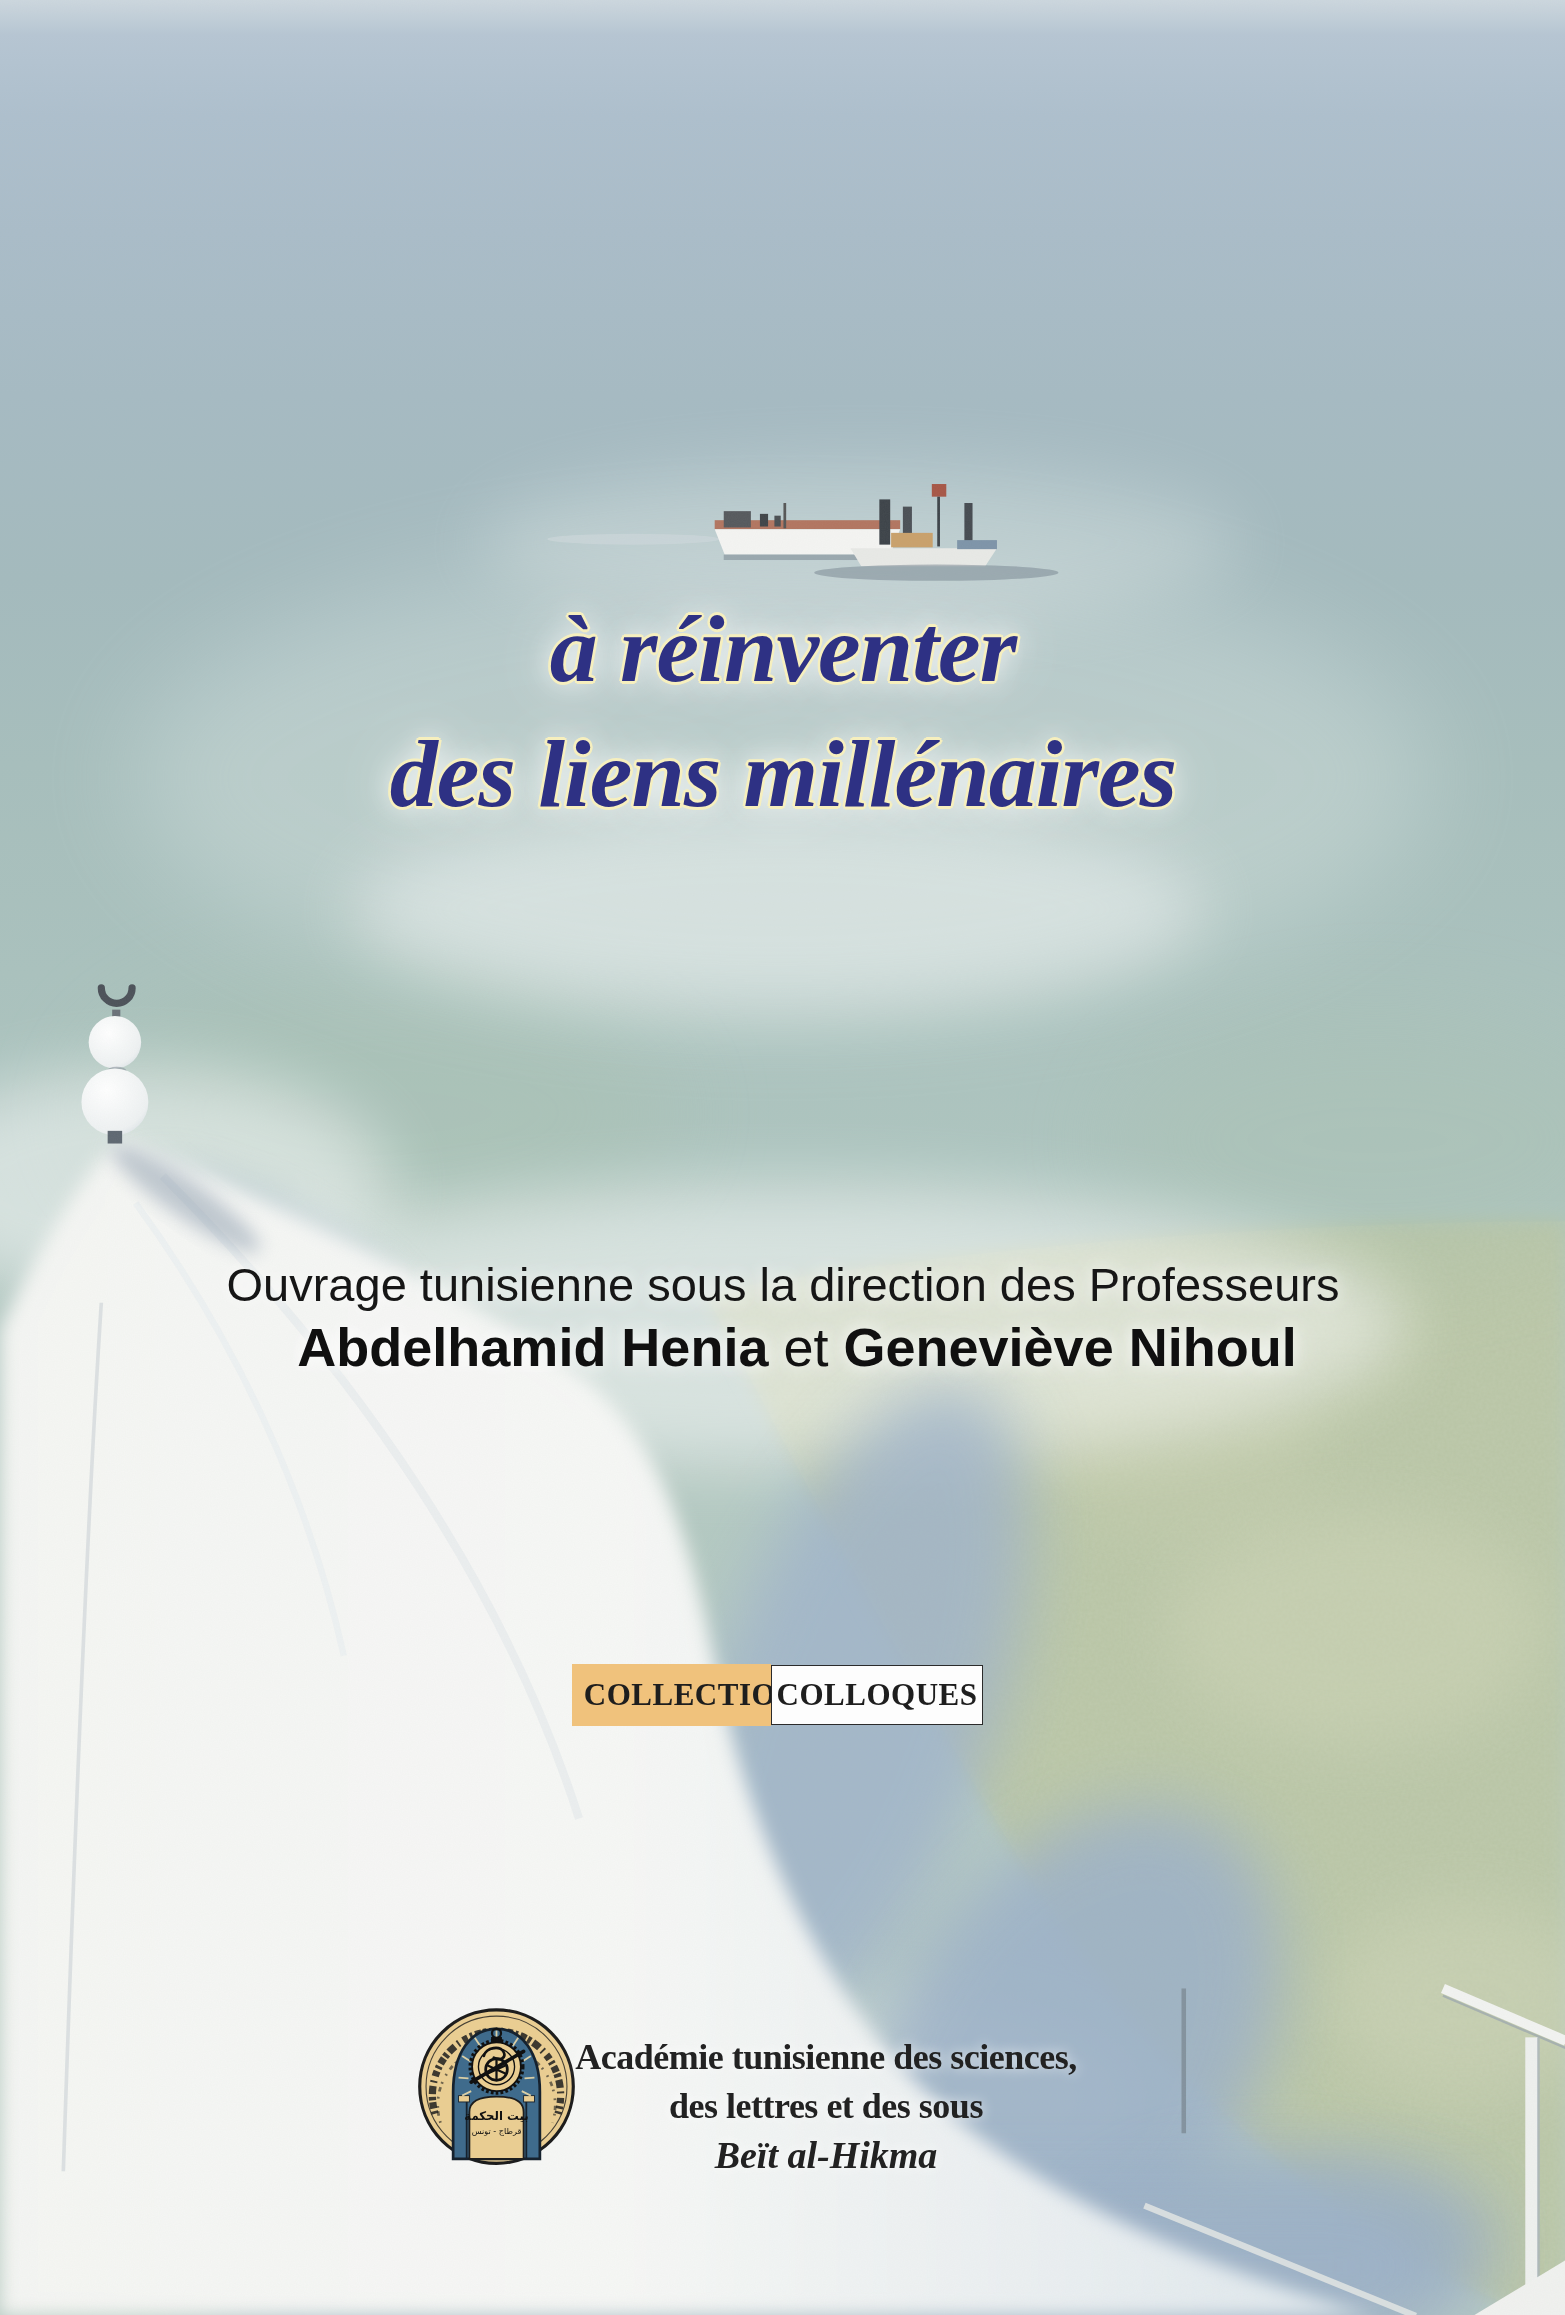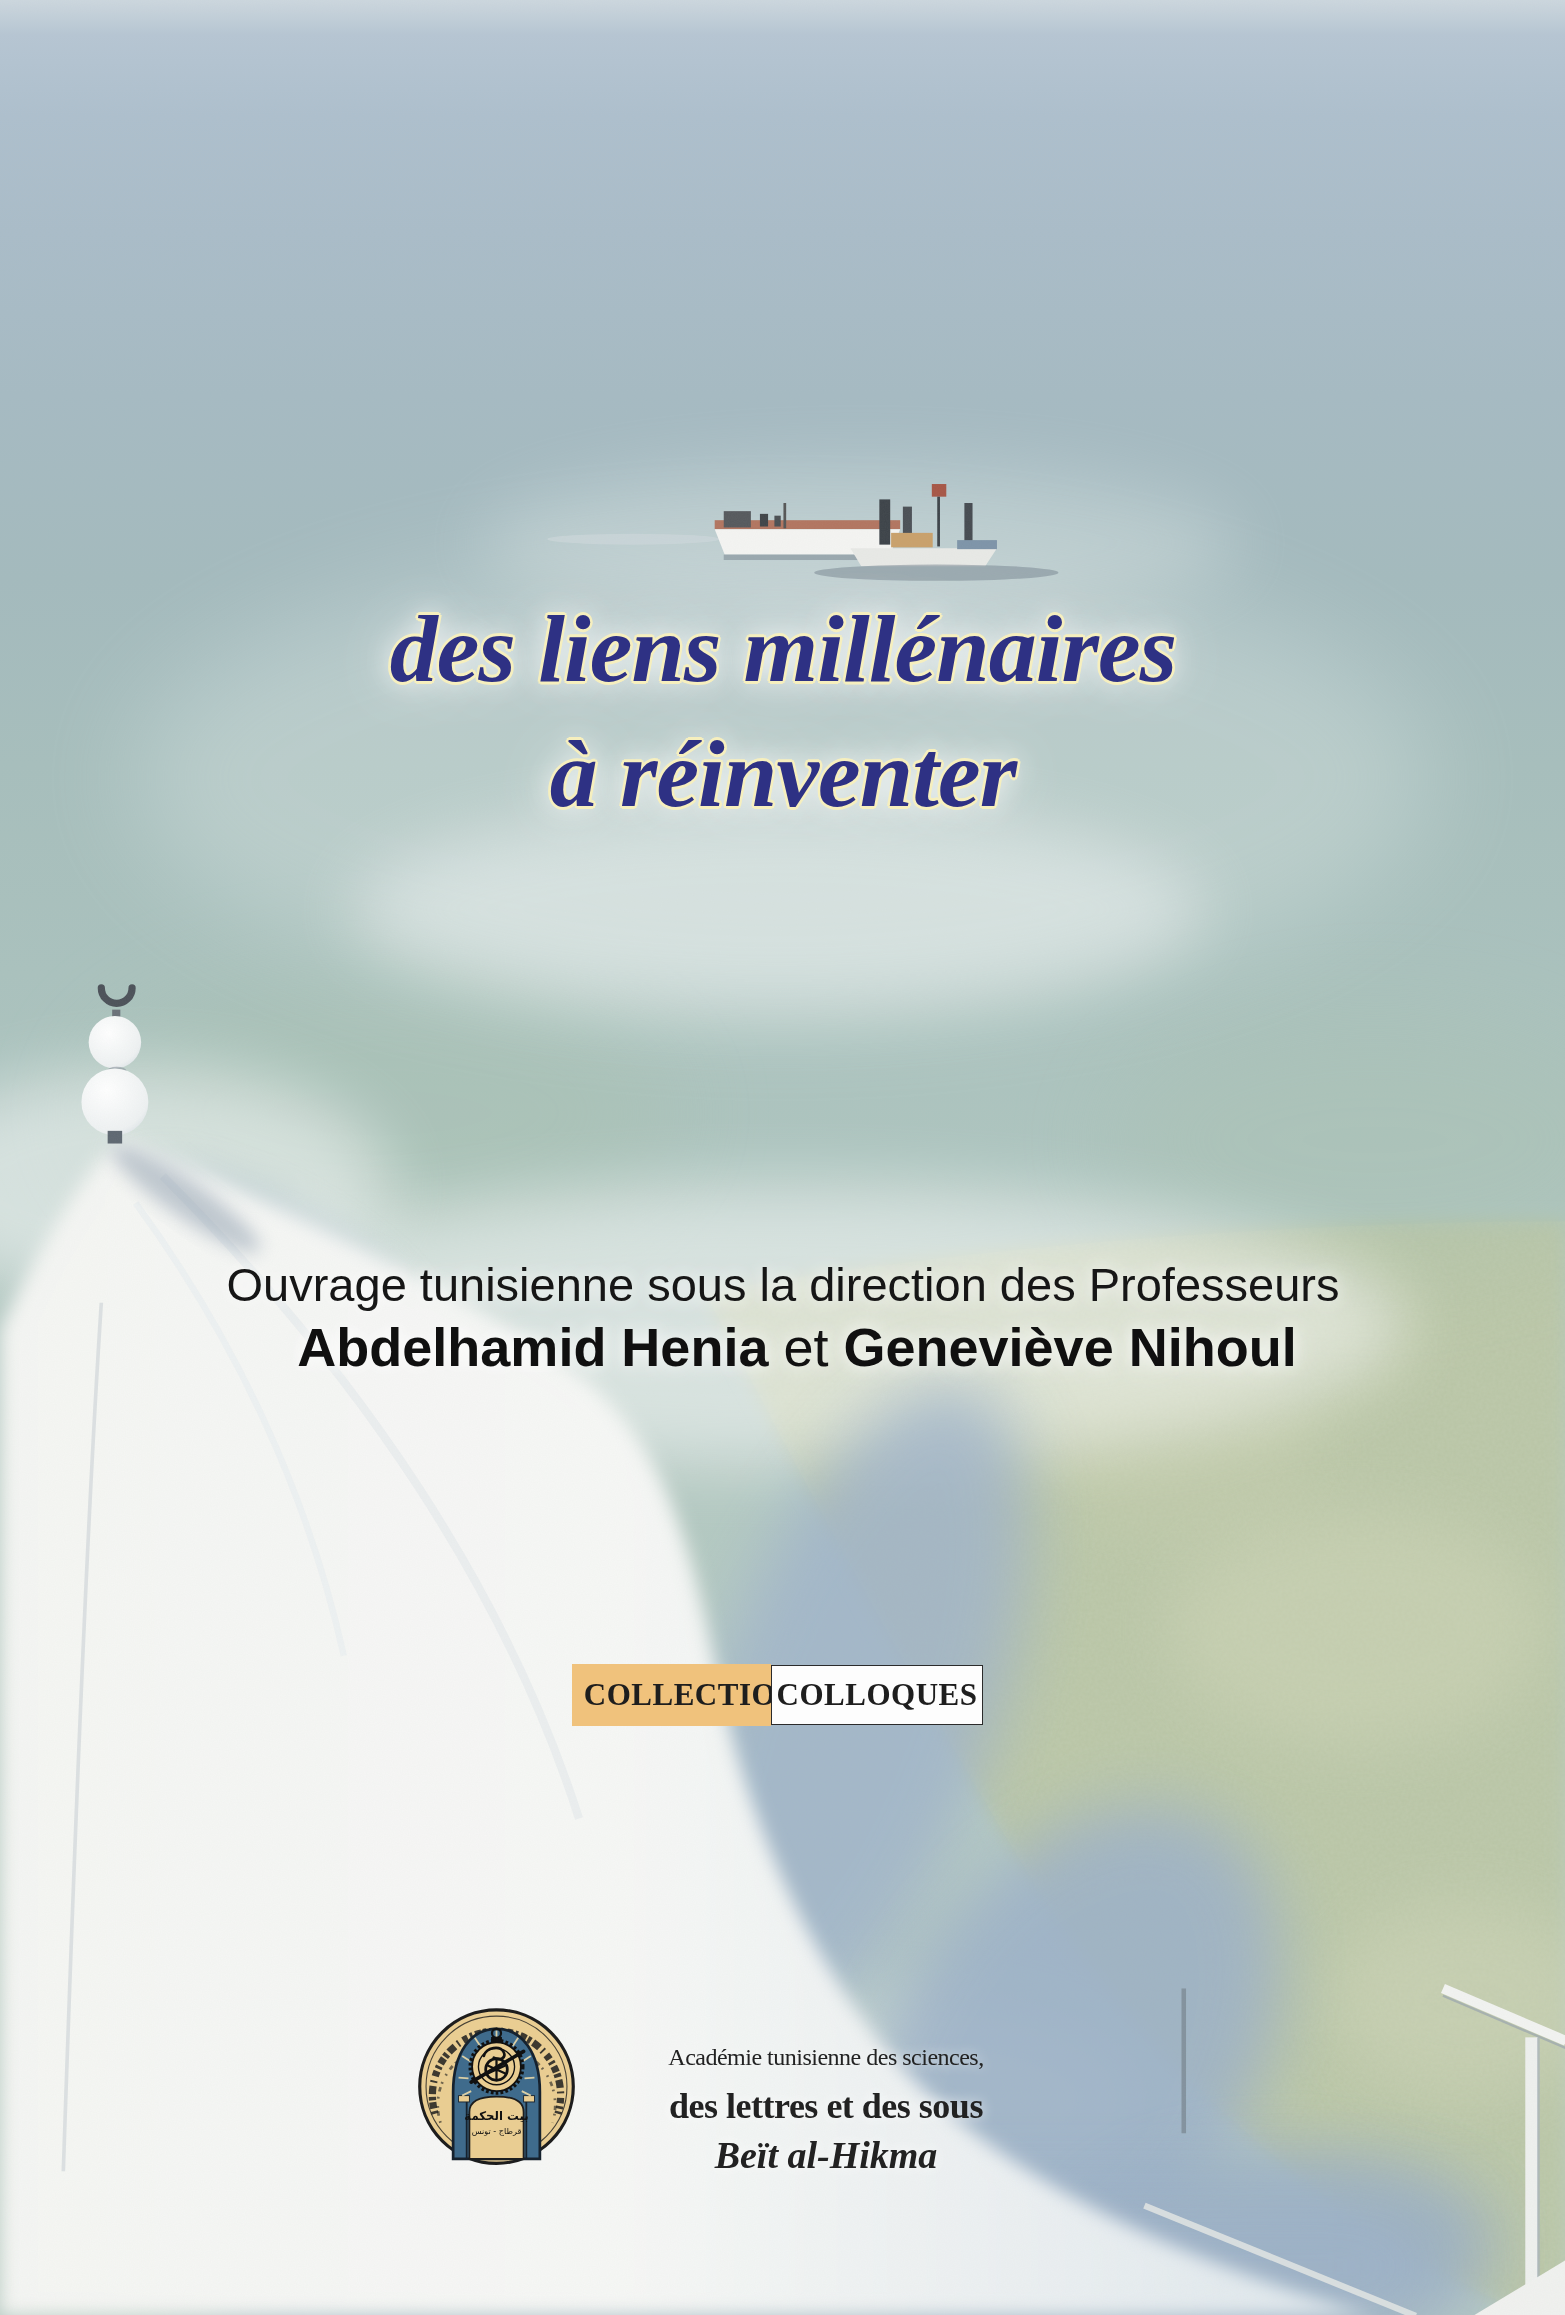--- a/index.html
+++ b/index.html
@@ -52,21 +52,21 @@
   .banner .white{
     width:212px;height:60px;margin-top:0.9px;background:#fdfdfd;
     border:1.8px solid #2b2b2b;justify-content:center;letter-spacing:0.5px;
   }
 
   .publisher{
     position:absolute;left:482px;top:2032px;width:688px;text-align:center;
     font-family:"Liberation Serif","DejaVu Serif",serif;color:#222;
     text-shadow:0 0 12.7px rgba(255,255,255,.85);
   }
-  .publisher .l1{font-weight:normal;font-size:24px;line-height:51px;letter-spacing:-0.5px;}
+  .publisher .l1{font-weight:bold;font-size:36px;line-height:51px;letter-spacing:-0.5px;}
   .publisher .l2{font-weight:bold;font-size:36px;line-height:47px;letter-spacing:-0.5px;}
   .publisher .l3{font-weight:bold;font-style:italic;font-size:38px;line-height:51px;}
 
   .seal{position:absolute;left:417px;top:2005px;width:159px;height:165px;}
 </style>
 </head>
 <body>
 
 <div class="cover">
 
@@ -191,22 +191,22 @@
       <rect x="1699" y="2252" width="3" height="308" fill="#aab4bc" opacity="0.7"></rect>
       <rect x="1306" y="2198" width="5" height="160" fill="#7b8894" opacity="0.8"></rect>
       <path d="M 1265 2438 L 1565 2560" stroke="#dfe3e2" stroke-width="7" fill="none" opacity="0.9"></path>
       <path d="M 1628 2560 L 1731 2498 L 1731 2560 Z" fill="#f0f1ef"></path>
     </g>
 
     <rect x="0" y="0" width="1731" height="2560" filter="url(#grain)"></rect>
   </svg>
 
   <div class="txt title">
+    <div>à réinventer</div>
     <div>des liens millénaires</div>
-    <div>à réinventer</div>
   </div>
 
   <div class="txt byline">Ouvrage tunisienne sous la direction des Professeurs</div>
   <div class="txt authors">
     <span>Abdelhamid Henia</span>
     <span class="conj">et</span>
     <span>Geneviève Nihoul</span>
   </div>
 
   <div class="banner">

